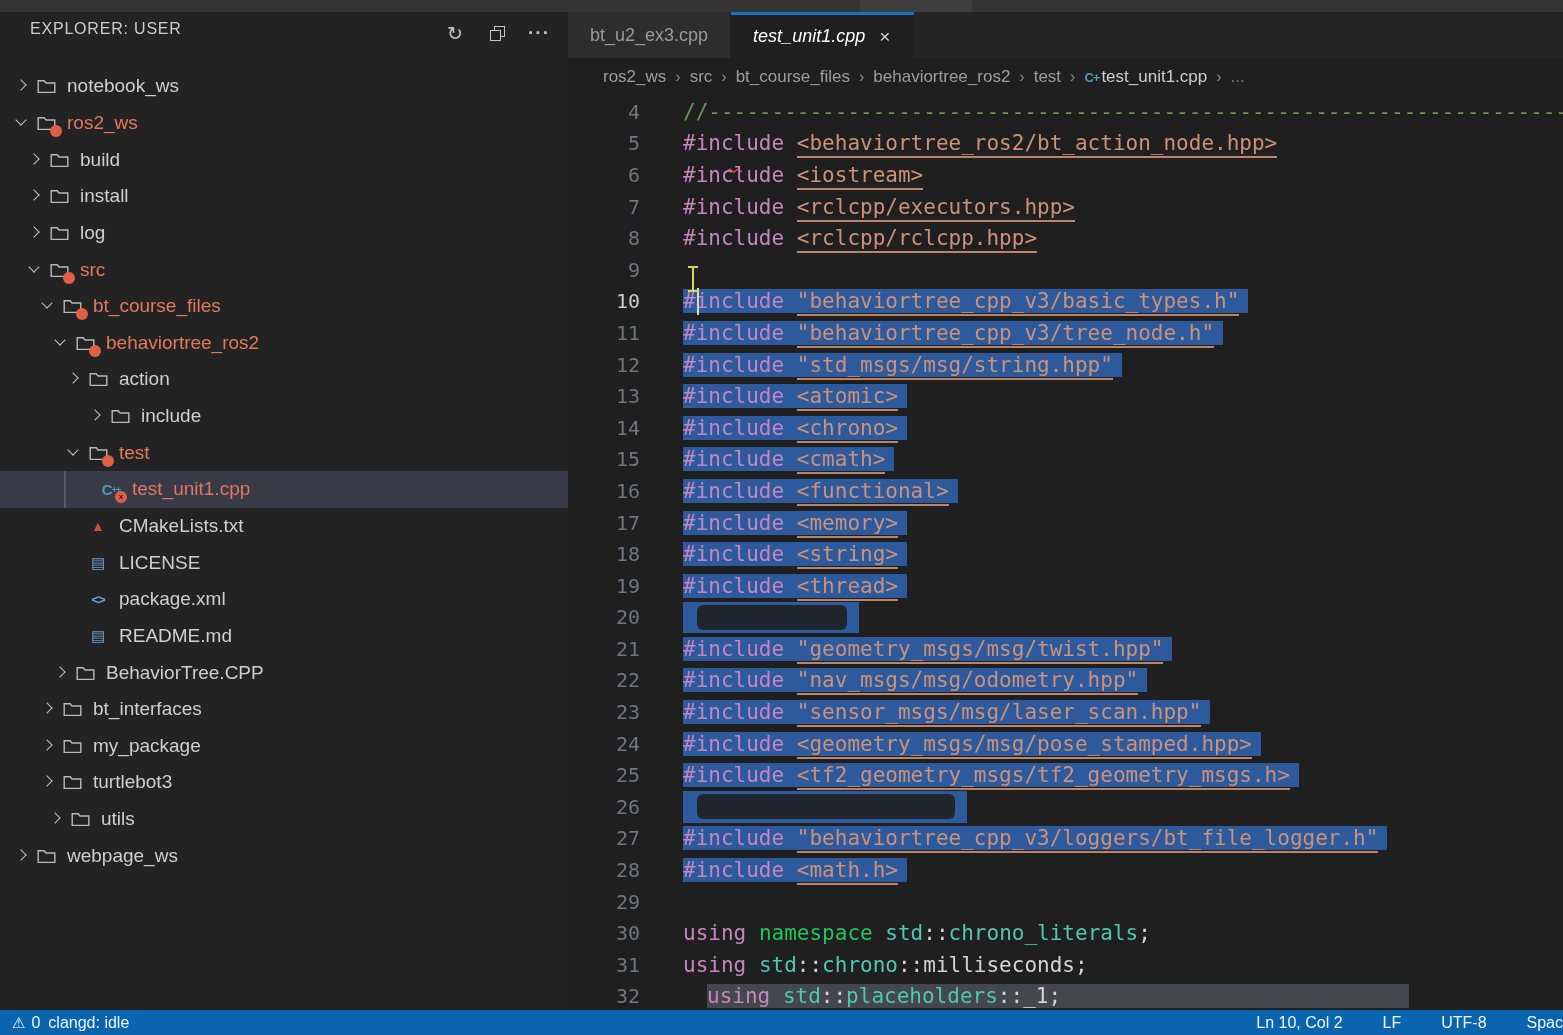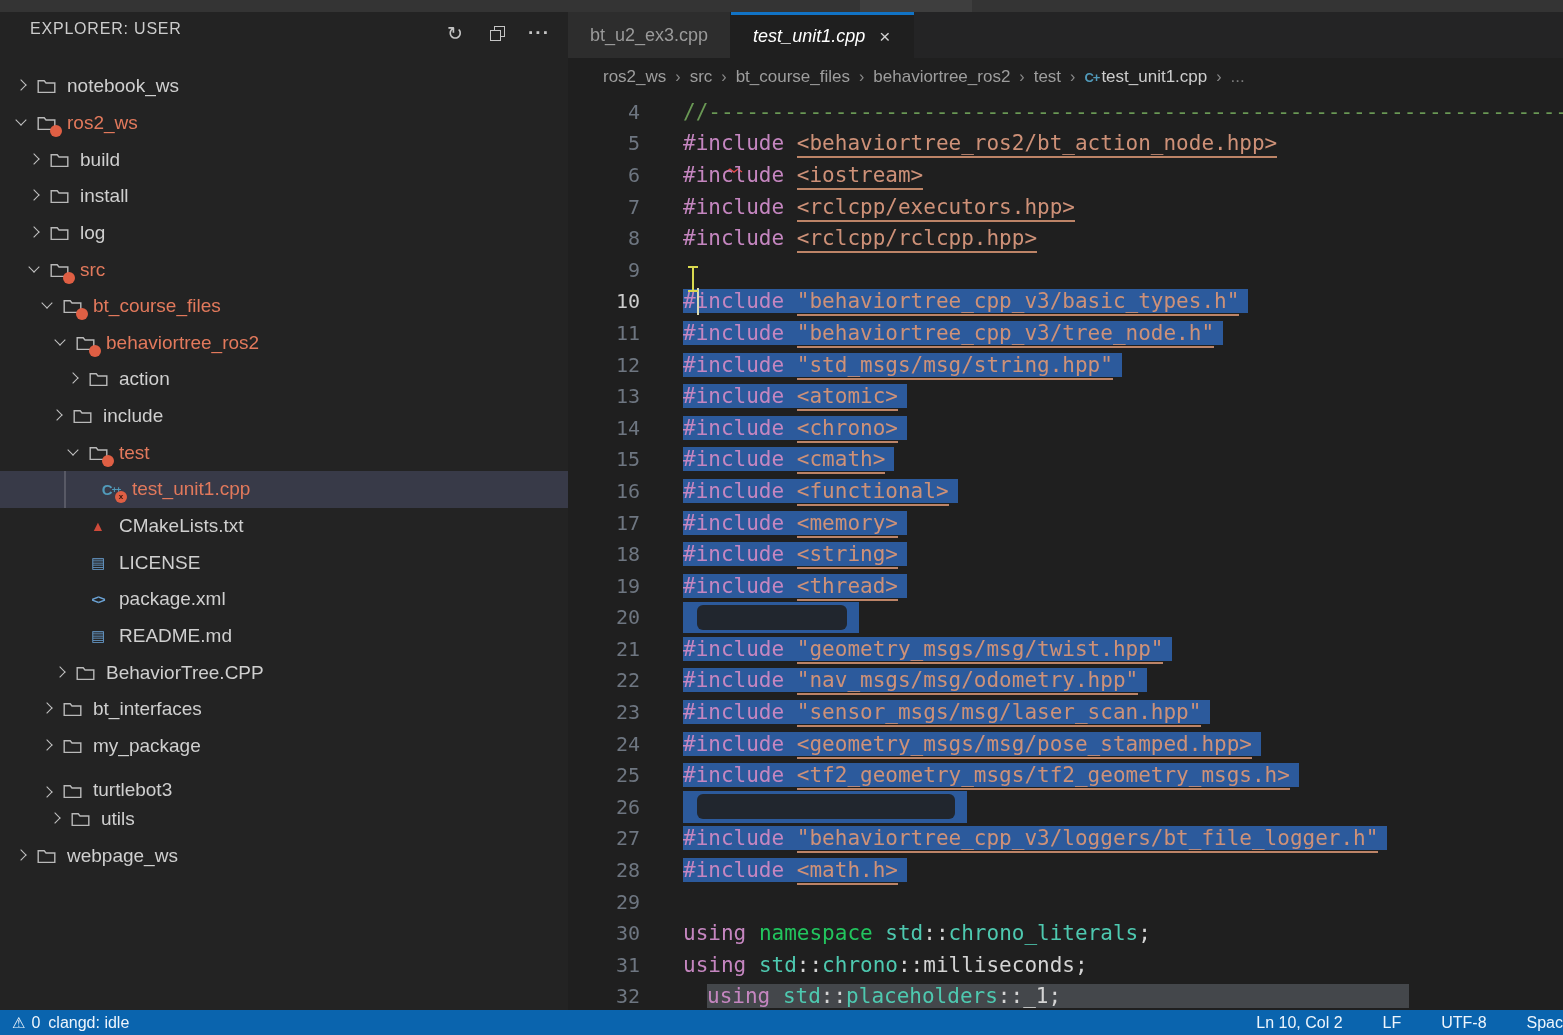--- a/index.html
+++ b/index.html
@@ -217,21 +217,21 @@
           <span class="chev right">
             <i></i>
           </span>
           <span class="ticon">
             <svg width="19" height="16" viewBox="0 0 19 16">
               <path d="M1.2 2.8 h6 l1.8 2.2 h8.8 v9.4 h-16.6 z" fill="none" stroke="#b9b9b9" stroke-width="1.4"></path>
             </svg>
           </span>
           <span class="tlabel">action</span>
         </div>
-        <div class="trow" style="padding-left: 48px;">
+        <div class="trow" style="padding-left: 86px;">
           <span class="chev right">
             <i></i>
           </span>
           <span class="ticon">
             <svg width="19" height="16" viewBox="0 0 19 16">
               <path d="M1.2 2.8 h6 l1.8 2.2 h8.8 v9.4 h-16.6 z" fill="none" stroke="#b9b9b9" stroke-width="1.4"></path>
             </svg>
           </span>
           <span class="tlabel">include</span>
         </div>
@@ -305,21 +305,21 @@
           <span class="chev right">
             <i></i>
           </span>
           <span class="ticon">
             <svg width="19" height="16" viewBox="0 0 19 16">
               <path d="M1.2 2.8 h6 l1.8 2.2 h8.8 v9.4 h-16.6 z" fill="none" stroke="#b9b9b9" stroke-width="1.4"></path>
             </svg>
           </span>
           <span class="tlabel">my_package</span>
         </div>
-        <div class="trow" style="padding-left: 38px; align-items: flex-end;">
+        <div class="trow" style="padding-left: 38px;">
           <span class="chev right">
             <i></i>
           </span>
           <span class="ticon">
             <svg width="19" height="16" viewBox="0 0 19 16">
               <path d="M1.2 2.8 h6 l1.8 2.2 h8.8 v9.4 h-16.6 z" fill="none" stroke="#b9b9b9" stroke-width="1.4"></path>
             </svg>
           </span>
           <span class="tlabel">turtlebot3</span>
         </div>

